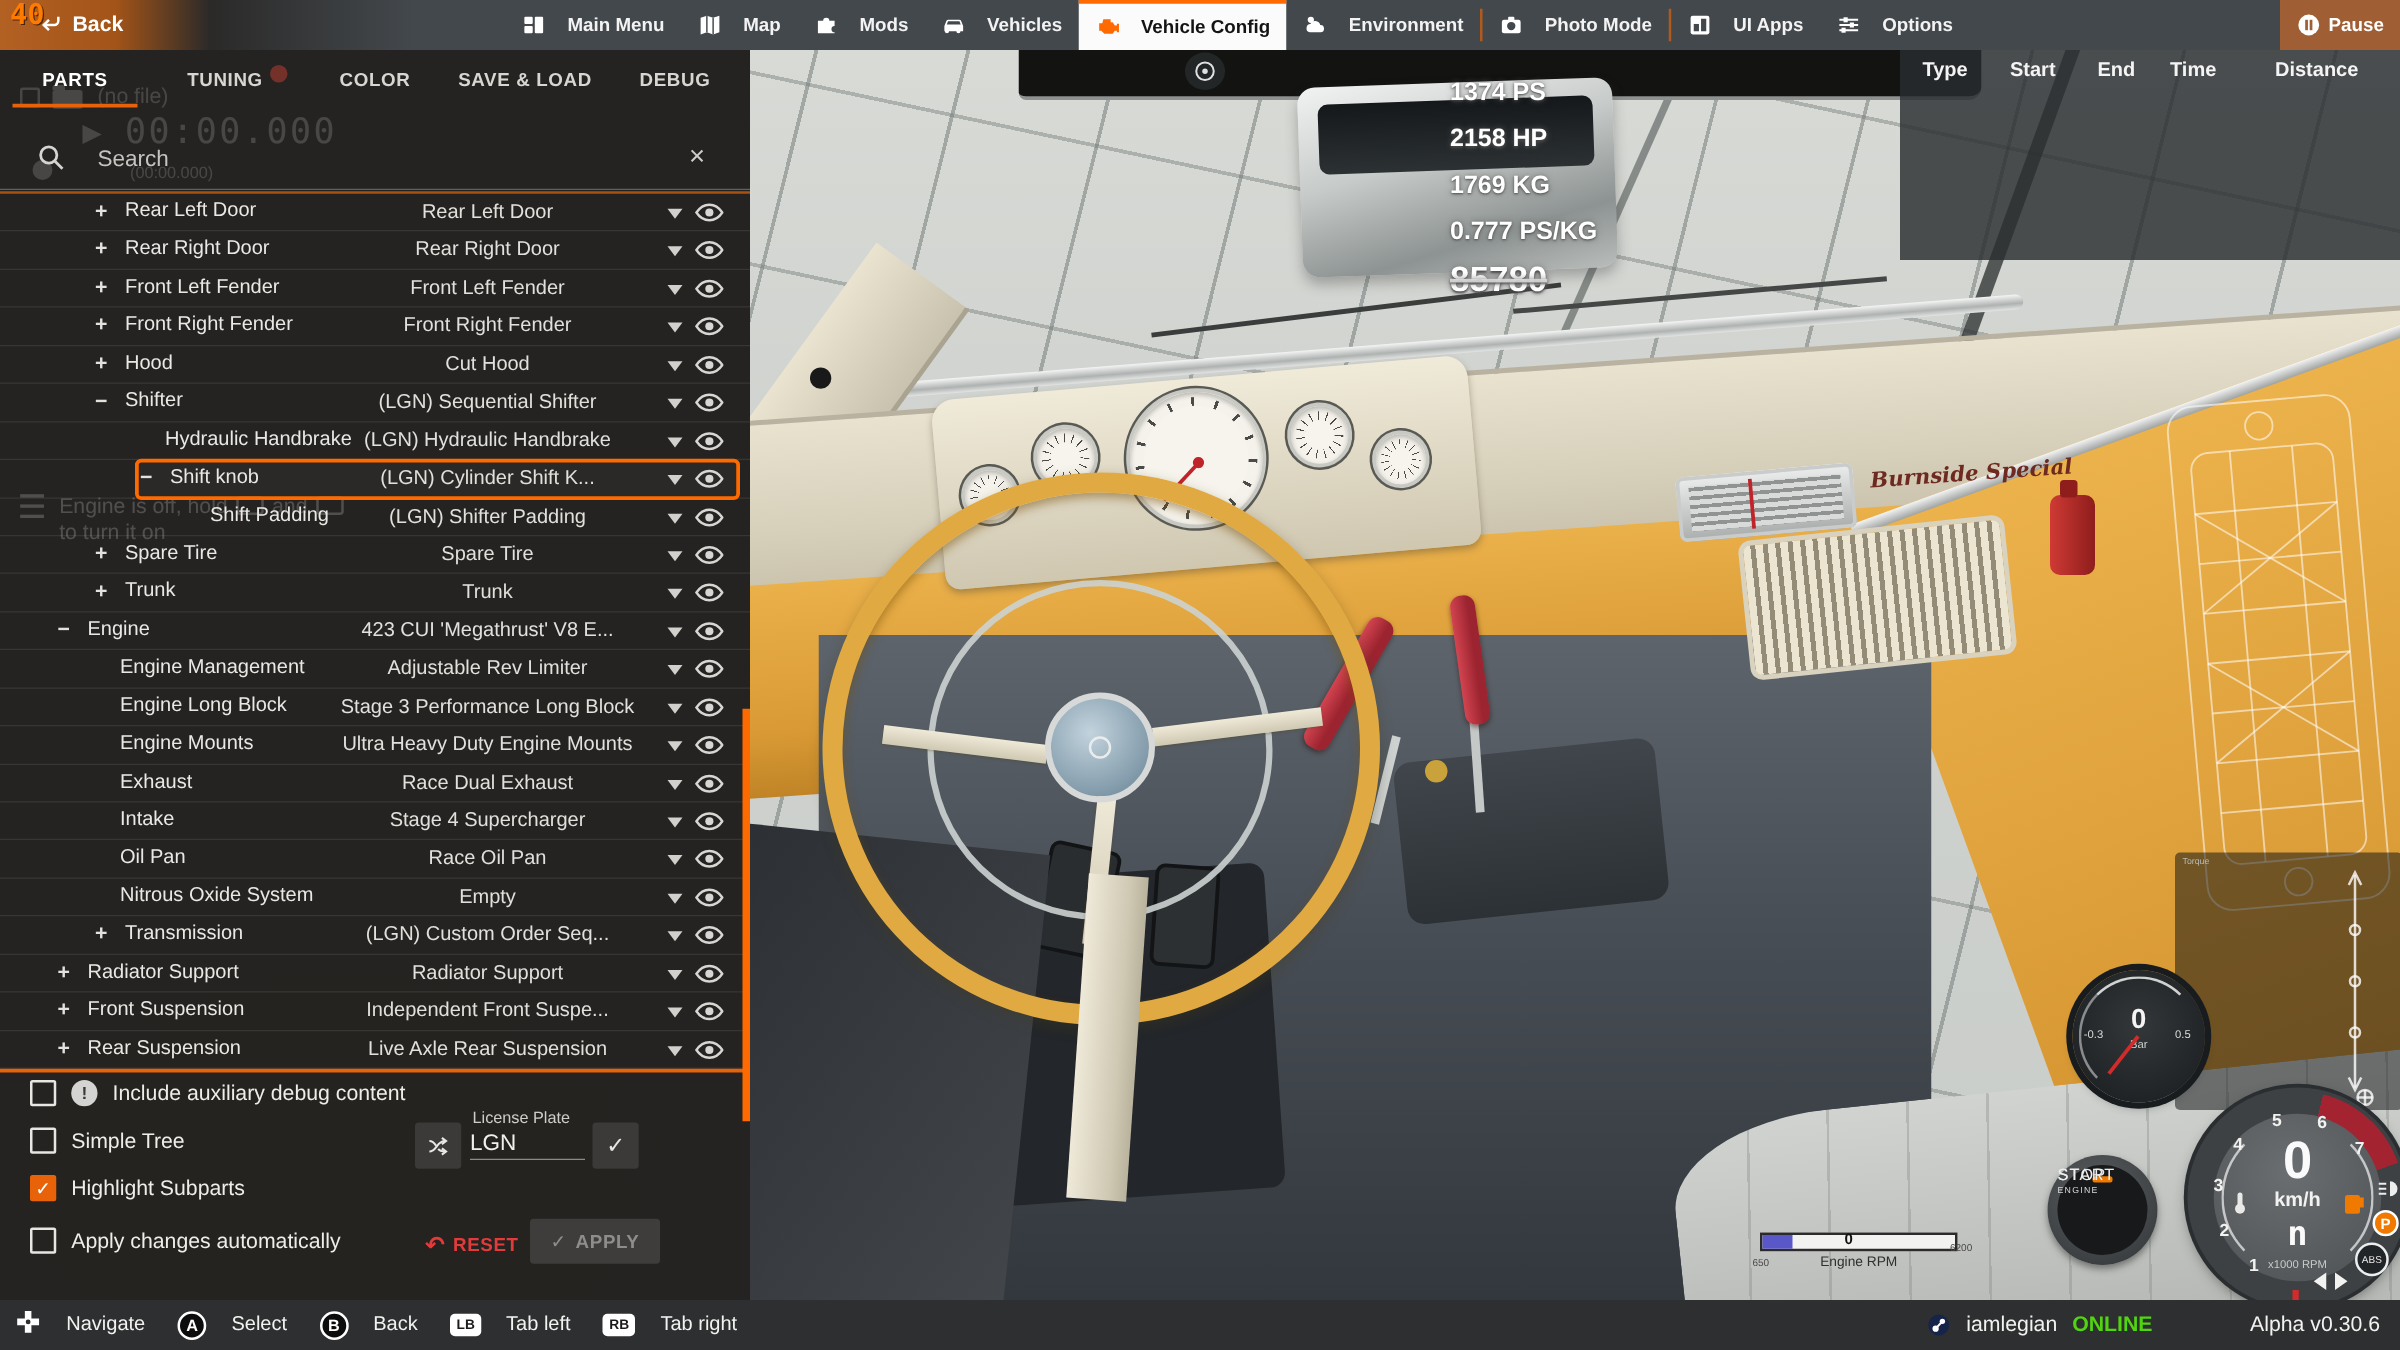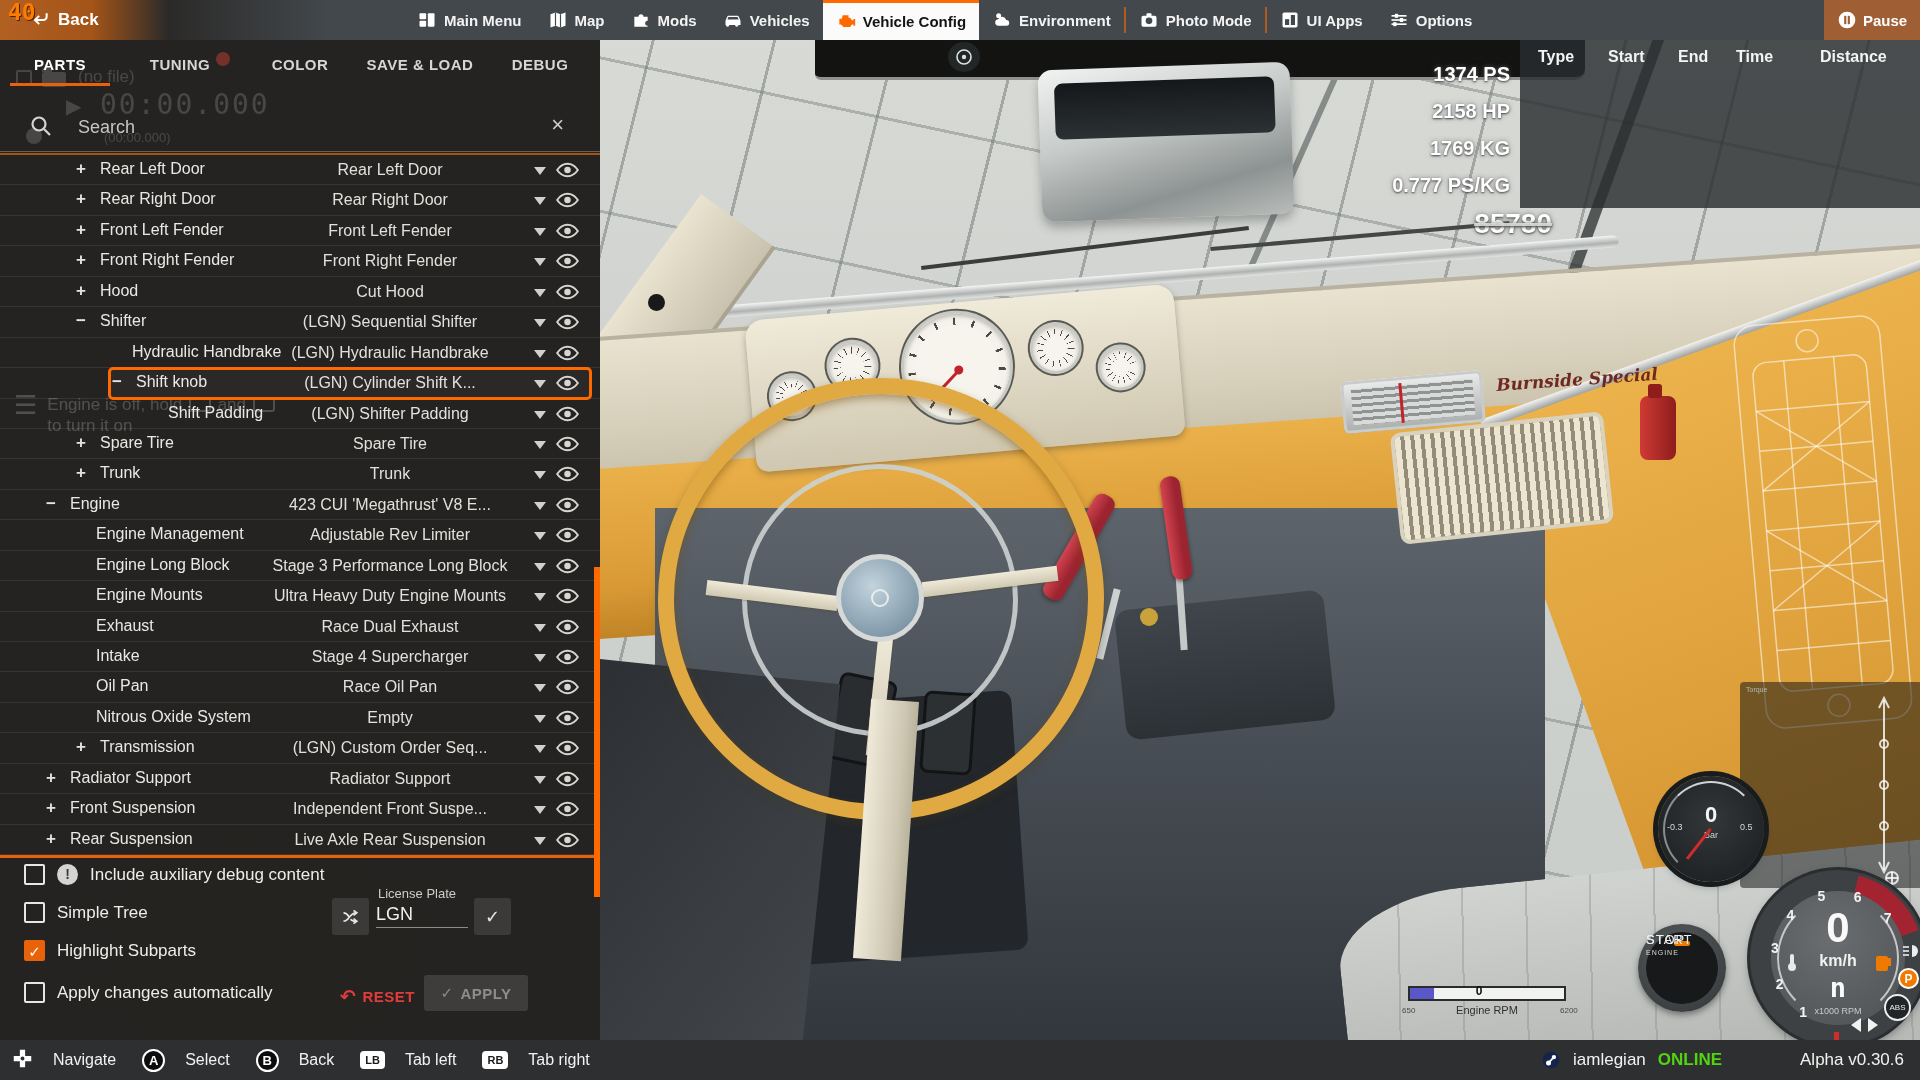--- a/index.html
+++ b/index.html
@@ -96,35 +96,35 @@
 
   
   .wireframe { left:1142px; top:276px; width:162px; height:414px; transform:rotate(-5deg); }
   .mini-hud { left:1140px; top:642px; width:182px; height:206px; background:rgba(16,18,20,.52); border-radius:4px; }
   .mini-hud .mh-label { left:6px; top:4px; font-size:7px; color:#b7bab8; position:absolute; }
   .mini-hud svg { position:absolute; left:0; top:0; }
 
   
   .camicon { left:348px; top:2px; width:32px; height:30px; border-radius:50%; background:rgba(38,42,44,.85);
     display:flex; align-items:center; justify-content:center; }
-  .stats { left:560px; top:16px; width:350px; text-align:right; z-index:4; }
+  .stats { left:560px; top:16px; width:350px; z-index:4; }
   .stats .sline { position:static; display:block; font-size:20px; font-weight:bold; color:#fff; line-height:37px;
     text-shadow:0 1px 2px rgba(70,70,70,.95), 0 0 5px rgba(110,110,110,.8); }
   .stats .svalue { position:static; display:block; font-size:28px; font-weight:bold; color:#fff; line-height:40px; margin-right:-42px;
     text-shadow:0 1px 2px rgba(70,70,70,.95), 0 0 5px rgba(110,110,110,.8); text-decoration:line-through; text-decoration-color:rgba(225,226,224,.85); text-decoration-thickness:3px; }
   .timing { left:920px; top:0; width:400px; height:168px; background:rgba(42,45,47,.82); z-index:3; }
   .timing .th { position:absolute; top:8px; font-size:16px; font-weight:bold; color:#f4f4f4; }
 
   .rpmw { left:800px; top:942px; width:180px; height:52px; z-index:5; }
   .rpmw .bar { left:8px; top:4px; width:158px; height:15px; background:#f2f2f0; border:2px solid #2b2b2b; }
   .rpmw .fill { left:0; top:0; width:24px; height:11px; background:#5a58c8; }
   .rpmw .bval { left:0; top:2px; width:158px; text-align:center; font-size:12px; color:#111; font-weight:bold; position:absolute; }
   .rpmw .blabel { left:8px; top:22px; width:158px; text-align:center; font-size:11px; color:#30312f; position:absolute; }
   .rpmw .bmin { left:2px; top:24px; font-size:8px; color:#4a4b49; position:absolute; }
-  .rpmw .bmax { left:160px; top:24px; font-size:8px; color:#4a4b49; position:absolute; }
+  .rpmw .bmax { left:160px; top:12px; font-size:8px; color:#4a4b49; position:absolute; }
 
   .boost { left:1058px; top:736px; width:106px; height:106px; border-radius:50%;
     background:radial-gradient(circle at 50% 42%,#33373a,#202325 75%); box-shadow:0 0 0 5px #191c1e, 0 4px 8px rgba(40,40,40,.4); z-index:5; }
   .boost .arc { inset:5px; border-radius:50%; border:2px solid transparent; border-top-color:rgba(240,241,240,.85); border-left-color:rgba(240,241,240,.5); }
   .boost .bv { left:0; top:26px; width:100%; text-align:center; font-size:22px; font-weight:bold; color:#f4f4f2; }
   .boost .bu { left:0; top:54px; width:100%; text-align:center; font-size:9px; color:#cfd0ce; }
   .boost .bmin { left:9px; top:46px; font-size:9px; color:#d8d9d7; }
   .boost .bmax { left:82px; top:46px; font-size:9px; color:#d8d9d7; }
   .boost .bneedle { left:51px; top:53px; width:3px; height:38px; background:#d12b2b; transform-origin:top center; transform:rotate(38deg); }
 
@@ -160,21 +160,21 @@
 
   
   .topbar { position:absolute; left:0; top:0; width:1920px; height:40px;
     background:linear-gradient(90deg,#2b2a29 0,#2b2a29 170px,#43484c 330px,#43484c 100%); z-index:20; display:flex; }
   .fps { position:absolute; left:8px; top:-1px; font-size:23px; font-weight:bold; color:#ff7b00; z-index:25;
     font-family:"DejaVu Sans Mono",monospace; text-shadow:1px 1px 0 #4a2506; }
   .backbtn { position:absolute; left:0; top:0; width:168px; height:40px;
     background:linear-gradient(90deg,#b36023 0,#a35418 55%,rgba(90,55,25,0) 100%);
     display:flex; align-items:center; gap:8px; padding-left:30px; color:#fff; font-size:17px; font-weight:bold; }
   .menu { position:absolute; left:404px; top:0; height:40px; display:flex; align-items:stretch; }
-  .titem { display:flex; align-items:center; gap:7px; padding:0 13px; color:#f3f3f3; font-size:15px; font-weight:bold; white-space:nowrap; }
+  .titem { display:flex; align-items:center; gap:17px; padding:0 13px; color:#f3f3f3; font-size:15px; font-weight:bold; white-space:nowrap; }
   .titem.active { background:#fbfbfb; color:#141414; border-top:3px solid #ff6a00; }
   .tsep { width:2px; height:26px; background:#b05a1e; align-self:center; }
   .tico { width:20px; height:20px; display:inline-flex; }
   .tico svg { width:20px; height:20px; }
   .pausebtn { position:absolute; right:0; top:0; width:96px; height:40px; background:#9f5e33;
     display:flex; align-items:center; justify-content:center; gap:6px; color:#fff; font-size:15px; font-weight:bold; }
 
   
   .panel { position:absolute; left:0; top:40px; width:600px; height:1000px; background:rgba(37,35,33,.96); z-index:15; }
   .panel .abs { position:absolute; }

